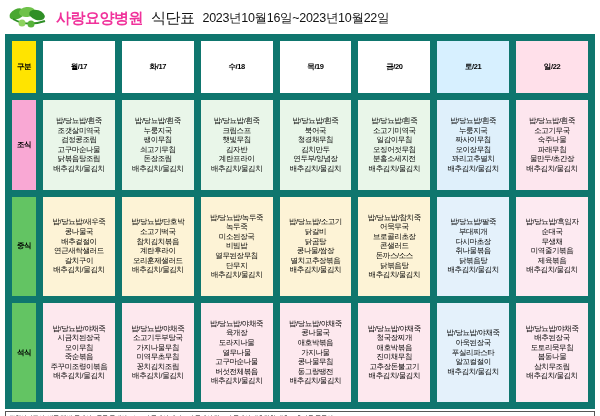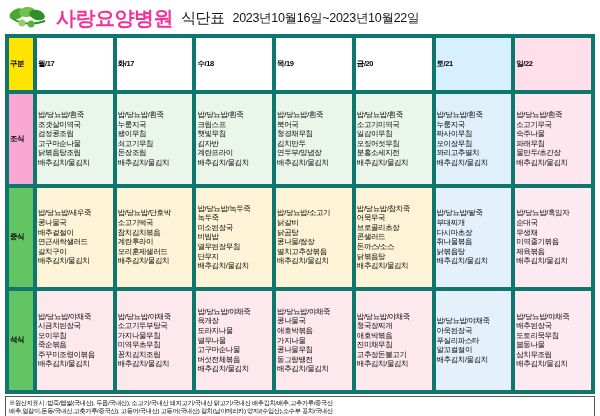--- a/index.html
+++ b/index.html
@@ -15,60 +15,60 @@
   
   .header{
     display:flex;align-items:center;justify-content:flex-start;
     height:34px;padding:2px 0 0 6px;box-sizing:border-box;
   }
   .logo{
     width:46px;height:26px;margin-right:4px;flex:0 0 auto;
     display:flex;align-items:center;justify-content:center;
   }
   .hospital{
-    font-size:20px;font-weight:bold;color:#f0329b;letter-spacing:-0.5px;font-family:Liberation Serif, serif;
+    font-size:15px;font-weight:bold;color:#f0329b;letter-spacing:-0.5px;font-family:Liberation Serif, serif;
   }
   .menu-word{
     font-size:15px;font-weight:normal;color:#111;margin-left:8px;letter-spacing:-0.5px;
   }
   .daterange{
     font-size:12.5px;color:#111;margin-left:8px;letter-spacing:-0.3px;
   }
 
   
   table.menu{
     border-collapse:collapse;
     width:590px;
     margin:0 auto;
     table-layout:fixed;
   }
   table.menu td, table.menu th{
-    border:4px solid #0f766e;
+    border:7px solid #0f766e;
     padding:16px 1px;
     font-size:7.5px;
     line-height:1.28;
-    text-align:left;
+    text-align:center;
     vertical-align:middle;
     letter-spacing:-0.4px;
     word-break:keep-all;
   }
   .col-label{width:22px;}
   .dayhead{
     font-size:10px;font-weight:bold;height:20px;
   }
   .corner{
     background:#ffe400;font-weight:bold;font-size:9px;
   }
   .rowlabel{
     font-weight:bold;font-size:11px;
     writing-mode:horizontal-tb;
   }
   .lab-break{background:#f9a8d4;}
   .lab-lunch{background:#63c463;}
-  .lab-dinner{background:#63c463;font-family:Liberation Mono, monospace;}
+  .lab-dinner{background:#63c463;}
 
   .h-mon{background:#ffffff;}
   .h-sat{background:#d7f0ff;}
   .h-sun{background:#ffe0ea;}
 
   .cellbox{white-space:pre-line;margin-top:16px;}
 
   .meal-break td.cell{background:#e9f6e9;}
   .meal-lunch td.cell{background:#fdf3d6;}
   .meal-dinner td.cell{background:#fde8ee;}

